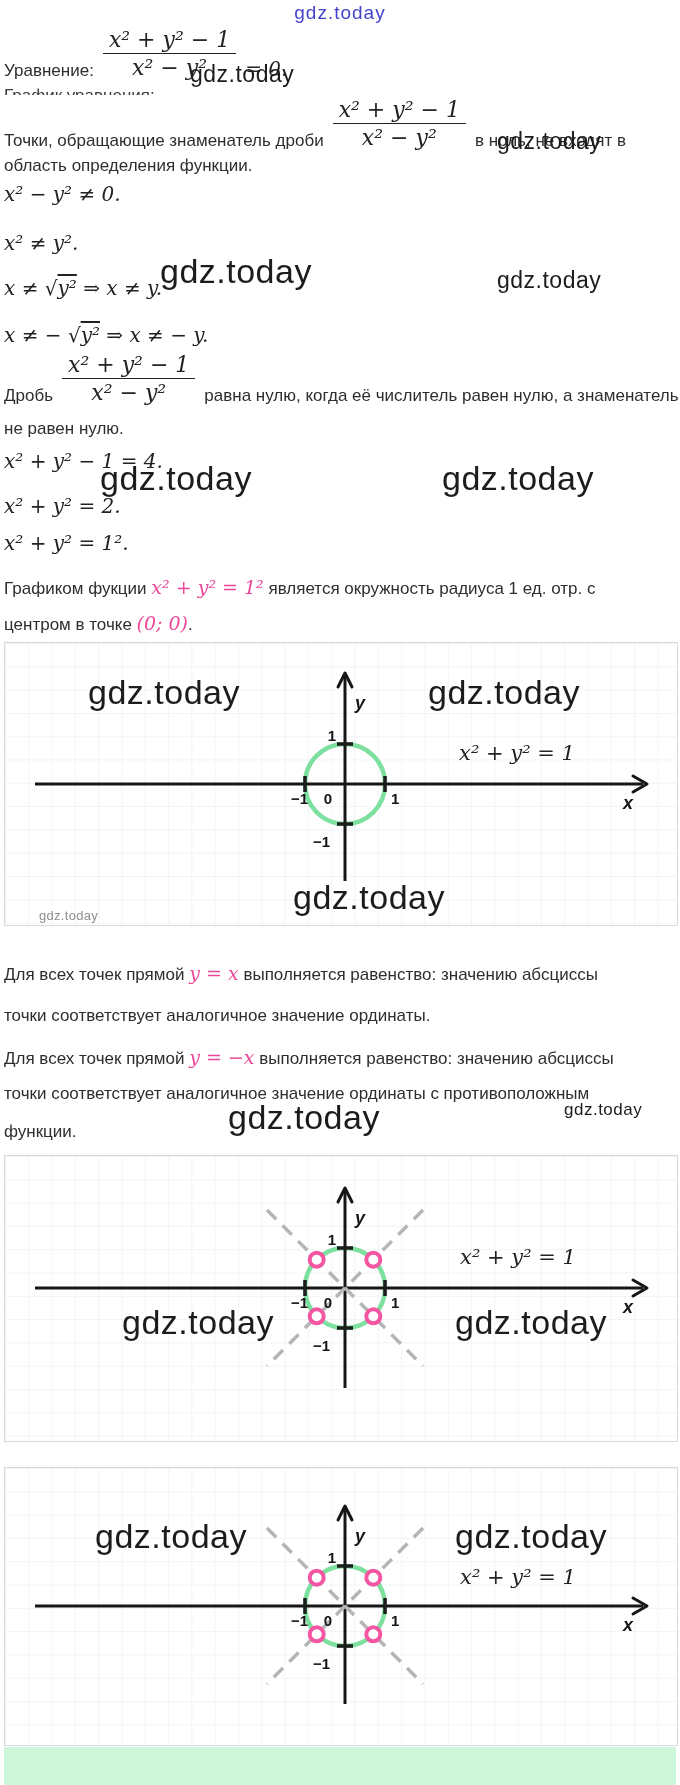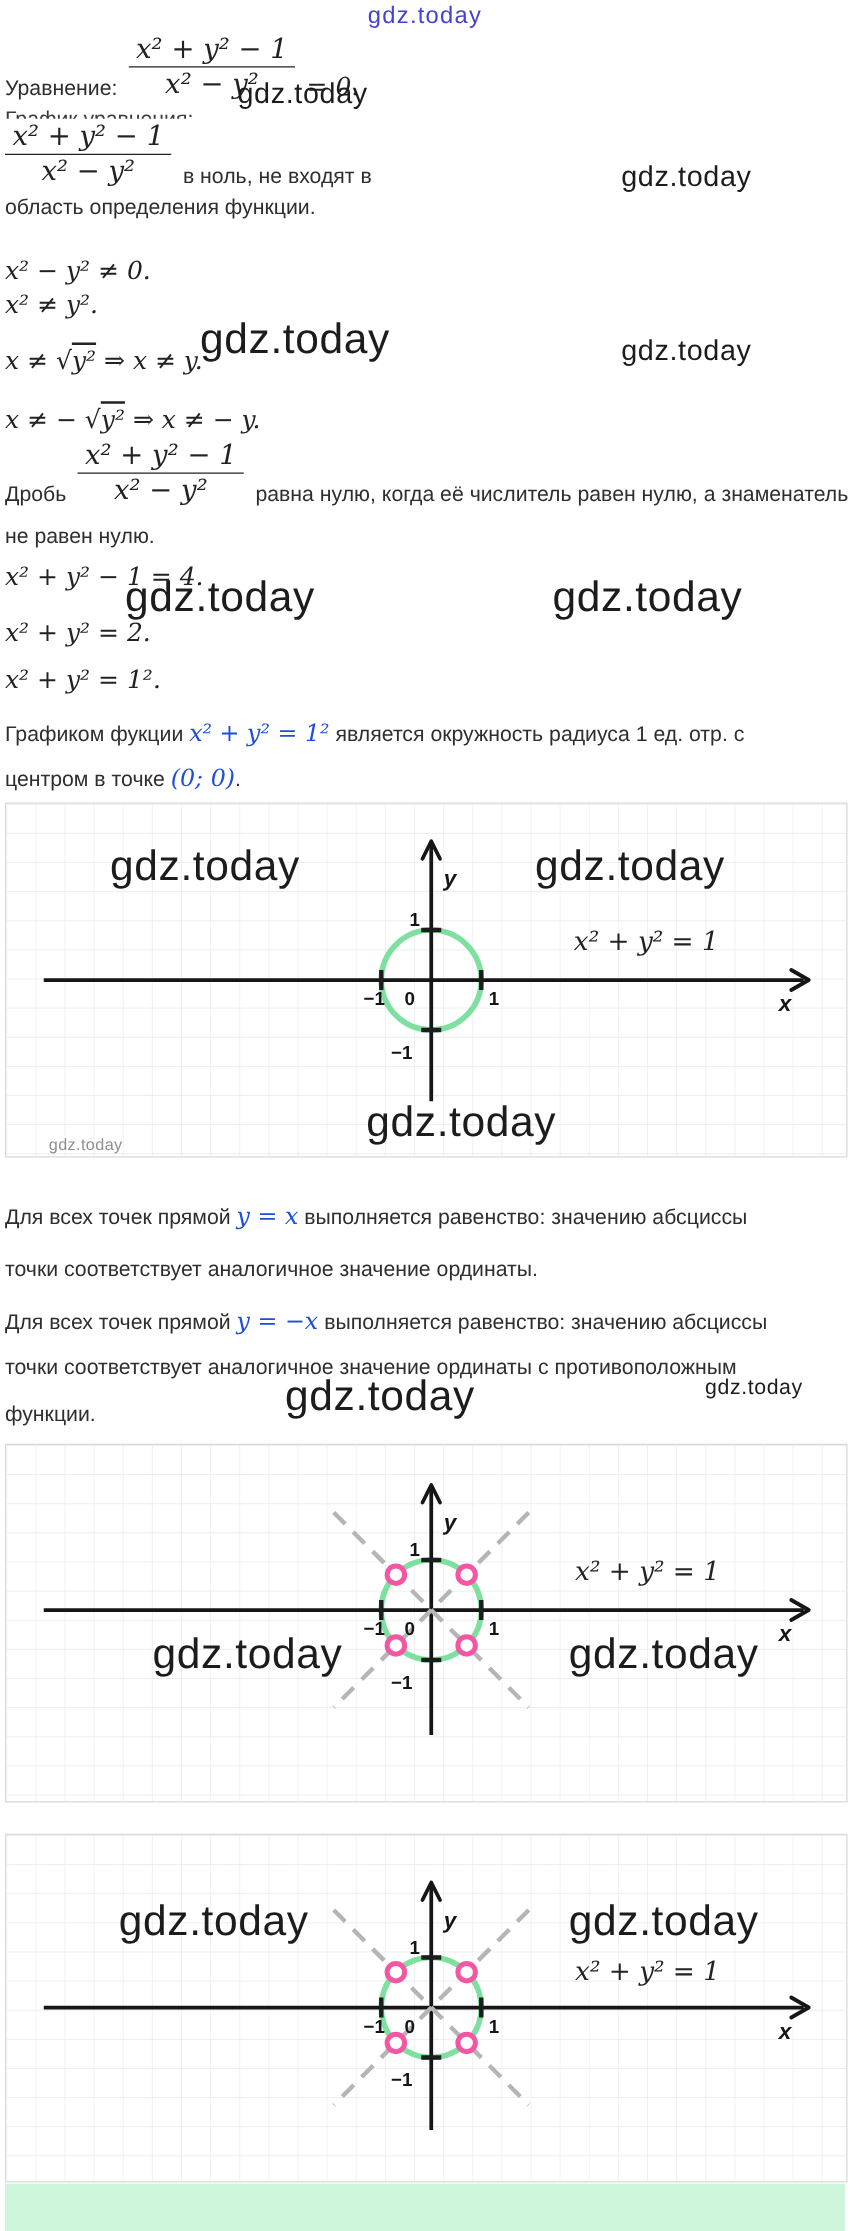--- a/index.html
+++ b/index.html
@@ -1,21 +1,21 @@
 <!DOCTYPE html>
 <html><head>
 <meta charset="utf-8">
 <style>
   html,body{margin:0;padding:0;background:#fff;}
   #page{position:relative;width:680px;height:1785px;background:#ffffff;overflow:hidden;
         font-family:"Liberation Sans",sans-serif;color:#2e2e2e;}
   .abs{position:absolute;left:4px;}
   .sans{font-size:17px;color:#2e2e2e;}
   .math{font-family:"DejaVu Serif",serif;font-style:italic;font-size:20px;color:#222;white-space:nowrap;}
-  .imath{font-family:"DejaVu Serif",serif;font-style:italic;font-size:19px;color:#1d4ed8;}
+  .imath{font-family:"DejaVu Serif",serif;font-style:italic;font-size:19px;color:#ec4899;}
   .frac{display:inline-flex;flex-direction:column;align-items:center;vertical-align:middle;
         font-family:"DejaVu Serif",serif;font-style:italic;font-size:22px;color:#222;line-height:1.15;}
   .frac .num{border-bottom:1.6px solid #222;padding:0 6px 1px;white-space:nowrap;}
   .frac .den{padding:1px 6px 0;white-space:nowrap;}
   .row{display:flex;align-items:flex-end;gap:9px;}
   .logo{width:100%;text-align:center;font-size:19px;color:#4343cd;letter-spacing:1px;}
   .wm{font-family:"Liberation Sans",sans-serif;color:#1c1c1c;letter-spacing:.5px;white-space:nowrap;}
   .wm34{font-size:34px;}
   .wm23{font-size:23px;}
   .wm17{font-size:17px;}
@@ -49,30 +49,31 @@
       <span class="den">x² − y²</span>
     </span>
     <span class="math">= 0.</span>
   </div>
 
   <div class="abs wm wm23" style="left:190px;top:61px;">gdz.today</div>
 
   <div class="abs clip" style="top:87px;width:300px;">График уравнения:</div>
 
   <div class="abs row" style="top:97px;">
+    <span class="sans">Точки, обращающие знаменатель дроби</span>
     <span class="frac">
       <span class="num">x² + y² − 1</span>
       <span class="den">x² − y²</span>
     </span>
     <span class="sans">в ноль, не входят в</span>
   </div>
   <div class="abs wm wm23" style="left:497px;top:128px;">gdz.today</div>
   <div class="abs sans" style="top:156px;">область определения функции.</div>
 
-  <div class="abs math" style="top:204px;">x² − y² ≠ 0.</div>
+  <div class="abs math" style="top:182px;">x² − y² ≠ 0.</div>
   <div class="abs math" style="top:231px;">x² ≠ y².</div>
 
   <div class="abs wm wm34" style="left:160px;top:252px;">gdz.today</div>
   <div class="abs wm wm23" style="left:497px;top:267px;">gdz.today</div>
 
   <div class="abs math" style="top:276px;">
     <span>x ≠ </span><span>√</span><span class="rad">y²</span><span>  ⇒ x ≠ y.</span>
   </div>
   <div class="abs math" style="top:323px;">
     <span>x ≠ − </span><span>√</span><span class="rad">y²</span><span>  ⇒ x ≠ − y.</span>

